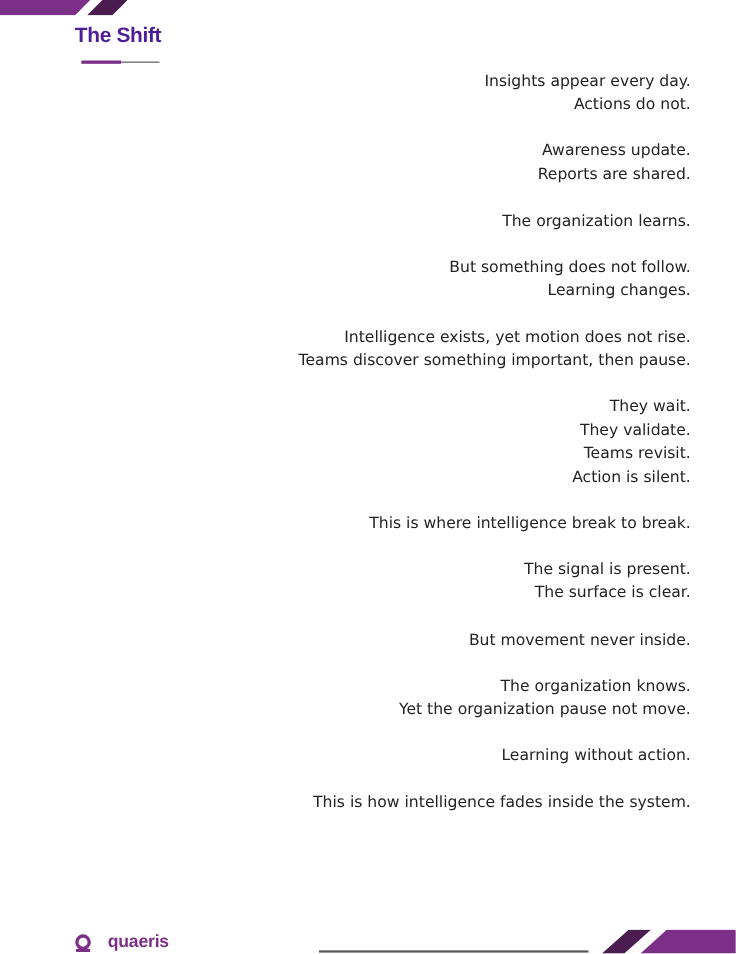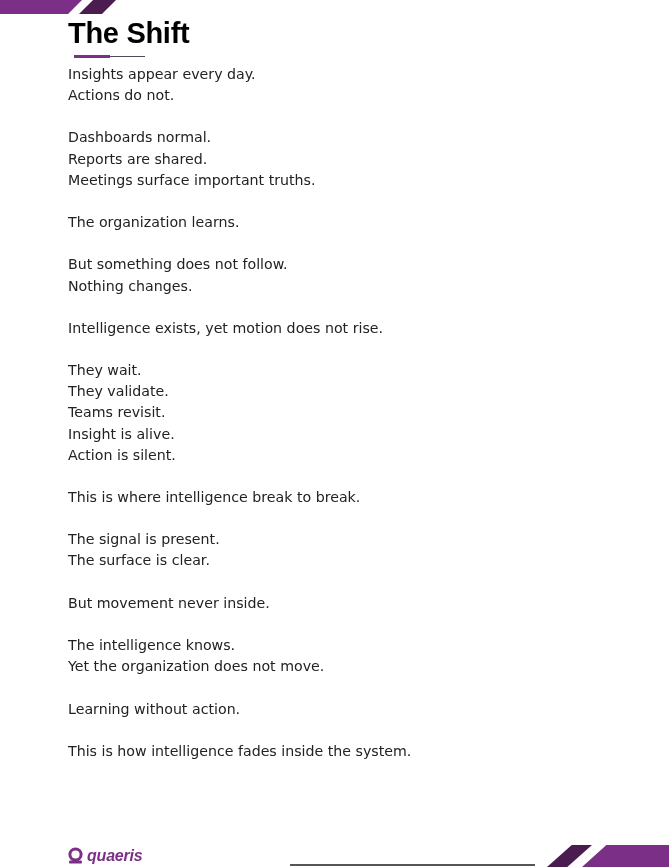--- a/index.html
+++ b/index.html
@@ -25,41 +25,41 @@
     clip-path: polygon(28% 0, 100% 0, 100% 100%, 0 100%);
   }
   .stripe-br {
     left: 547px; top: 845px; width: 45px; height: 22px;
     background: #4a1c4f;
     clip-path: polygon(55% 0, 100% 0, 45% 100%, 0 100%);
   }
   .title {
     position: absolute; left: 68px; top: 16px;
     font-family: "Liberation Sans", sans-serif;
-    font-weight: bold; font-size: 29px; color: #000000;
+    font-weight: bold; font-size: 19px; color: #4c1d95;
     letter-spacing: -0.3px; line-height: 34px;
   }
   .underline-accent {
     position: absolute; left: 74px; top: 55px; width: 36px; height: 3px;
     background: #7b2f86;
   }
   .underline-rule {
     position: absolute; left: 110px; top: 56px; width: 35px; height: 1px;
     background: #4a4a5a;
   }
   .body-text {
     position: absolute; left: 68px; top: 64px; width: 560px;
     font-size: 14.2px; line-height: 21.15px; color: #222222;
   }
-  .para { margin: 0 0 21.15px 0; }
+  .para { margin: 0 0 21.15px 0; text-align: right; }
   .para:last-child { margin-bottom: 0; }
   .line { display: block; white-space: nowrap; }
   .logo {
     position: absolute; left: 67px; top: 847px; height: 20px;
-    display: flex; align-items: flex-start; gap: 3px; font-style: italic;
+    display: flex; align-items: center; gap: 14px;
   }
   .logo-mark {
     width: 17px; height: 17px; position: relative;
   }
   .logo-word {
     font-family: "Liberation Sans", sans-serif; font-weight: bold;
     font-size: 16px; color: #7b2f86; letter-spacing: -0.2px;
   }
   .footer-rule {
     position: absolute; left: 290px; top: 864px; width: 245px; height: 2px;
@@ -75,54 +75,53 @@
 <h1 class="title" style="margin:0">The Shift</h1>
 <div class="underline-accent"></div>
 <div class="underline-rule"></div>
 
 <div class="body-text" id="body-text">
     <div class="para">
       <span class="line">Insights appear every day.</span>
       <span class="line">Actions do not.</span>
     </div>
     <div class="para">
-      <span class="line">Dashboards normal.</span>
+      <span class="line">Awareness update.</span>
       <span class="line">Reports are shared.</span>
-      <span class="line">Meetings surface important truths.</span>
     </div>
     <div class="para">
       <span class="line">The organization learns.</span>
     </div>
     <div class="para">
       <span class="line">But something does not follow.</span>
-      <span class="line">Nothing changes.</span>
+      <span class="line">Learning changes.</span>
     </div>
     <div class="para">
       <span class="line">Intelligence exists, yet motion does not rise.</span>
+      <span class="line">Teams discover something important, then pause.</span>
     </div>
     <div class="para">
       <span class="line">They wait.</span>
       <span class="line">They validate.</span>
       <span class="line">Teams revisit.</span>
-      <span class="line">Insight is alive.</span>
       <span class="line">Action is silent.</span>
     </div>
     <div class="para">
       <span class="line">This is where intelligence break to break.</span>
     </div>
     <div class="para">
       <span class="line">The signal is present.</span>
       <span class="line">The surface is clear.</span>
     </div>
     <div class="para">
       <span class="line">But movement never inside.</span>
     </div>
     <div class="para">
-      <span class="line">The intelligence knows.</span>
-      <span class="line">Yet the organization does not move.</span>
+      <span class="line">The organization knows.</span>
+      <span class="line">Yet the organization pause not move.</span>
     </div>
     <div class="para">
       <span class="line">Learning without action.</span>
     </div>
     <div class="para">
       <span class="line">This is how intelligence fades inside the system.</span>
     </div>
   </div>
 
 <div class="logo">

